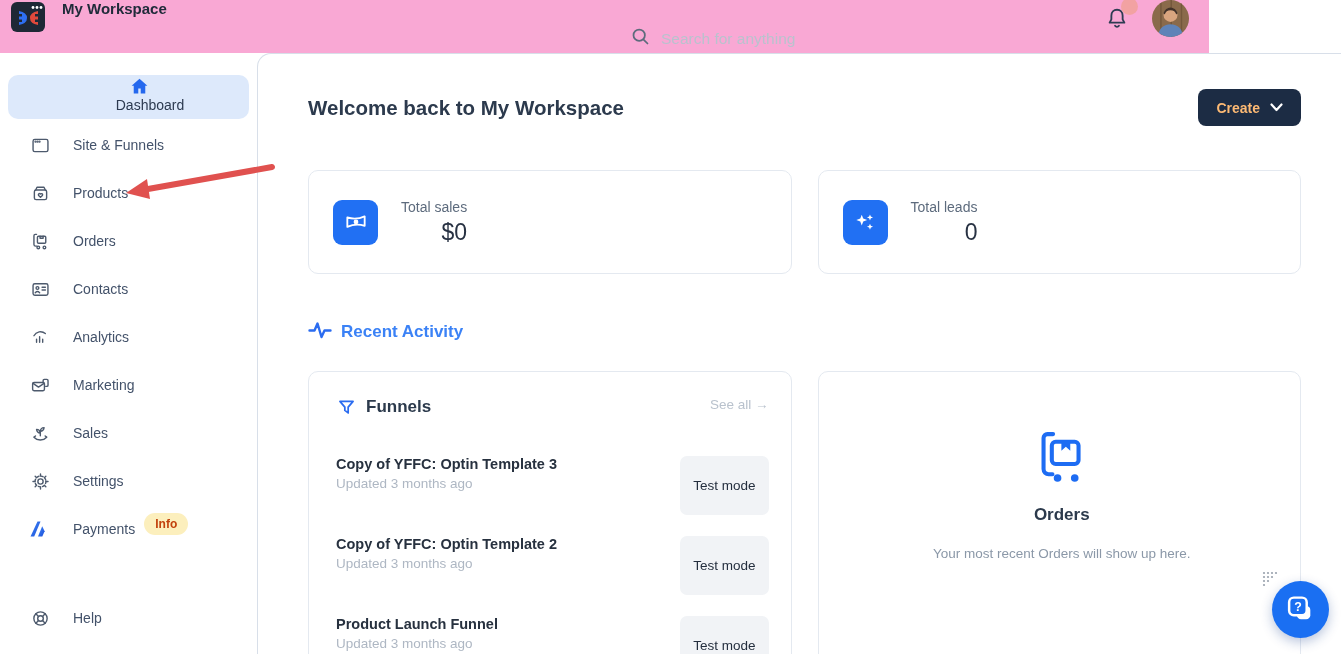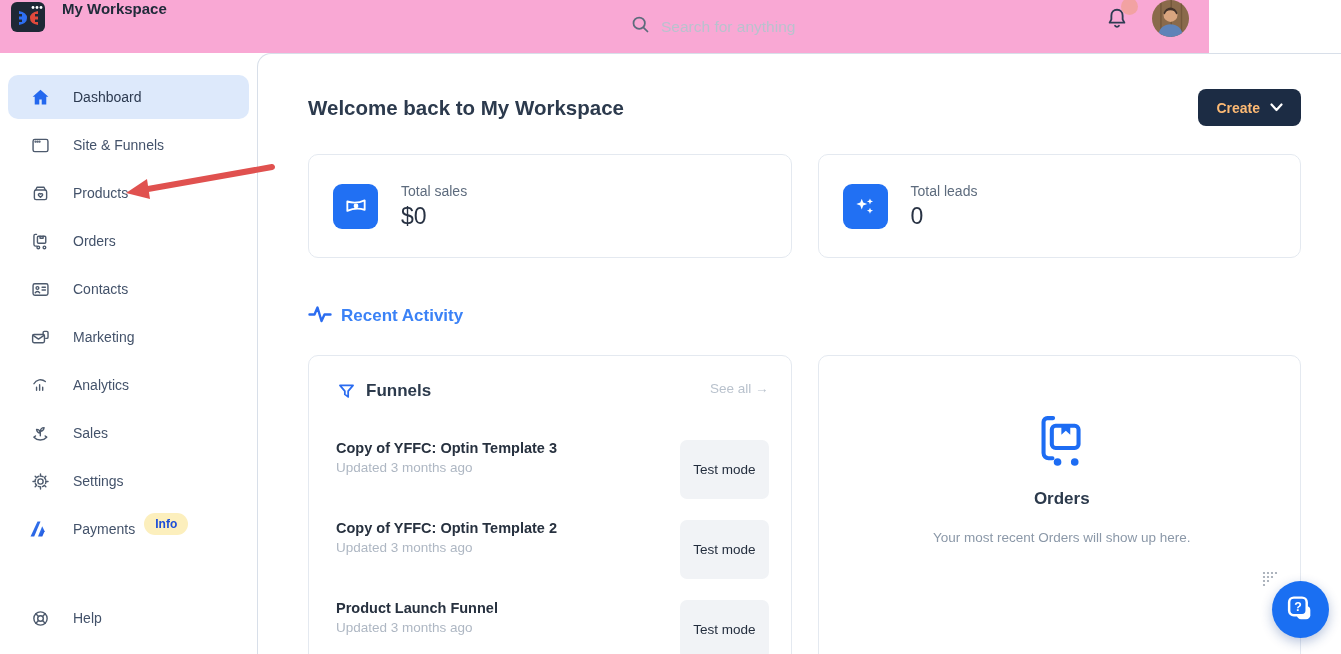--- a/index.html
+++ b/index.html
@@ -7,54 +7,54 @@
   body {
     position:relative; overflow:hidden; background:#ffffff;
     font-family:"Liberation Sans", sans-serif; color:#2d3a4c;
   }
 
   
   .topbar { position:absolute; left:0; top:0; width:1209px; height:53px;
             display:flex; align-items:flex-start; padding:0 20px 0 10px; background:#f9a8d4; z-index:5; }
   .logo { width:36px; height:34px; display:block; }
   .workspace-title { margin-left:16px; font-size:15px; font-weight:700; color:#202b3a; }
-  .search-wrap { position:absolute; left:630px; top:0; height:53px; display:flex; align-items:center; gap:10px; }
+  .search-wrap { position:absolute; left:630px; top:12px; height:53px; display:flex; align-items:center; gap:10px; }
   .search-wrap svg { flex:0 0 auto; }
   .search-input { border:none; outline:none; font-size:15.5px; color:#3d4a5c; width:220px; background:transparent;
                   font-family:"Liberation Sans", sans-serif; }
   .search-input::placeholder { color:#b9c2ce; }
   .topbar-right { margin-left:auto; display:flex; align-items:center; gap:22px; }
   .bell-wrap { position:relative; width:26px; height:28px; cursor:pointer; }
   .bell-dot { position:absolute; right:-8px; top:-7px; width:17px; height:17px; border-radius:50%; background:#f2a2a2; }
   .avatar { width:37px; height:37px; border-radius:50%; overflow:hidden; display:block; cursor:pointer; }
 
   
   .sidebar { position:absolute; left:0; top:53px; width:257px; height:601px;
              padding:22px 8px 10px 8px; display:flex; flex-direction:column; background:#fff; }
   .side-item { display:flex; align-items:center; height:44px; min-height:44px; margin-bottom:4px;
                padding-left:21px; border-radius:10px; cursor:pointer; }
   .side-item .ic { width:22px; height:22px; display:flex; align-items:center; justify-content:center; }
   .side-item .lbl { margin-left:22px; font-size:14px; color:#43526a; }
-  .side-item.active { background:#dde9fb; }
+  .side-item.active { background:#dde9fb;flex-direction:column; }
   .side-item.active .lbl { color:#2c3a50; font-weight:400; }
-  .info-badge { margin-left:9px; transform:translateY(-5px); background:#fcefbd; color:#1d4ed8;
+  .info-badge { margin-left:9px; transform:translateY(-5px); background:#fcefbd; color:#c2410c;
                 font-size:12px; font-weight:700; padding:4px 11px; border-radius:11px; }
   .help-item { margin-top:auto; }
 
   
   .main-panel { position:absolute; left:257px; top:53px; width:1085px; height:602px;
                 background:#fff; border:1px solid #d8dfe9; border-right:none; border-bottom:none;
                 border-top-left-radius:14px; overflow:hidden; padding:35px 41px 0 50px; }
   .main-header { display:flex; align-items:center; justify-content:space-between; }
   .page-title { font-size:20.5px; font-weight:600; color:#2c3a4d; }
   .create-btn { display:flex; align-items:center; gap:10px; background:#1c2c44; color:#fdba74; border:none;
                 height:37px; padding:0 18px; border-radius:8px; font-size:14px; font-weight:700;
                 font-family:"Liberation Sans", sans-serif; cursor:pointer; }
 
-  .stats-grid { display:grid; grid-template-columns:1fr 1fr; gap:26px; margin-top:28px; }
+  .stats-grid { display:grid; grid-template-columns:1fr 1fr; gap:26px; margin-top:44px;text-align:right; }
   .stat-card { height:104px; border:1px solid #e4e9f0; border-radius:10px; background:#fff;
                display:flex; align-items:center; padding-left:24px; gap:23px; }
   .stat-icon { width:45px; height:45px; border-radius:9px; background:#2170f3;
                display:flex; align-items:center; justify-content:center; }
   .stat-label { font-size:14px; color:#5d6b7d; }
   .stat-value { font-size:23px; color:#283243; margin-top:4px; font-weight:500; }
 
   .activity-head { display:flex; align-items:center; gap:9px; margin-top:46px; }
   .activity-title { font-size:17px; font-weight:700; color:#3b82f6; }
   .activity-grid { display:grid; grid-template-columns:1fr 1fr; gap:26px; margin-top:27px; }
@@ -183,36 +183,36 @@
         <path d="M6 15.6 q2.5 -2.4 5 0"></path>
         <path d="M13.8 9.5 h3.8 M13.8 12.5 h3.8"></path>
       </svg>
     </span>
     <span class="lbl">Contacts</span>
   </div>
 
   <div class="side-item">
     <span class="ic">
       <svg width="21" height="21" viewBox="0 0 24 24" fill="none" stroke="#4d5a6d" stroke-width="1.6" stroke-linecap="round" stroke-linejoin="round">
+        <path d="M7.5 17.5 v-3.5 M11 17.5 v-6.5 M14.5 17.5 v-3.5"></path>
+        <path d="M4.5 10 a8.5 8.5 0 0 1 13 -2.5"></path>
+      </svg>
+    </span>
+    <span class="lbl">Analytics</span>
+  </div>
+
+  <div class="side-item">
+    <span class="ic">
+      <svg width="21" height="21" viewBox="0 0 24 24" fill="none" stroke="#4d5a6d" stroke-width="1.6" stroke-linecap="round" stroke-linejoin="round">
         <path d="M15 8.5 V6.3 a1.3 1.3 0 0 1 1.3 -1.3 h3 a1.3 1.3 0 0 1 1.3 1.3 v5.4 a1.3 1.3 0 0 1 -1.3 1.3 h-1.3"></path>
         <rect x="3" y="8.5" width="13.5" height="9.5" rx="1.6"></rect>
         <path d="M3.5 9.5 l6.2 4.3 L16 9.5"></path>
       </svg>
     </span>
     <span class="lbl">Marketing</span>
-  </div>
-
-  <div class="side-item">
-    <span class="ic">
-      <svg width="21" height="21" viewBox="0 0 24 24" fill="none" stroke="#4d5a6d" stroke-width="1.6" stroke-linecap="round" stroke-linejoin="round">
-        <path d="M7.5 17.5 v-3.5 M11 17.5 v-6.5 M14.5 17.5 v-3.5"></path>
-        <path d="M4.5 10 a8.5 8.5 0 0 1 13 -2.5"></path>
-      </svg>
-    </span>
-    <span class="lbl">Analytics</span>
   </div>
 
   <div class="side-item">
     <span class="ic">
       <svg width="21" height="21" viewBox="0 0 24 24" fill="none" stroke="#4d5a6d" stroke-width="1.6" stroke-linecap="round" stroke-linejoin="round">
         <path d="M11.8 14.5 V9.5"></path>
         <path d="M11.8 11.5 q-3.8 -.2 -4.3 -4.2 q4 .2 4.3 4.2 Z"></path>
         <path d="M11.8 9.5 q3.8 -.2 4.3 -4.2 q-4 .2 -4.3 4.2 Z"></path>
         <path d="M4.5 16.2 q3 3.3 7.3 3.3 t7.3 -3.3 M4.5 16.2 l1.8 -1.4 M19.1 16.2 l-1.8 -1.4"></path>
       </svg>

